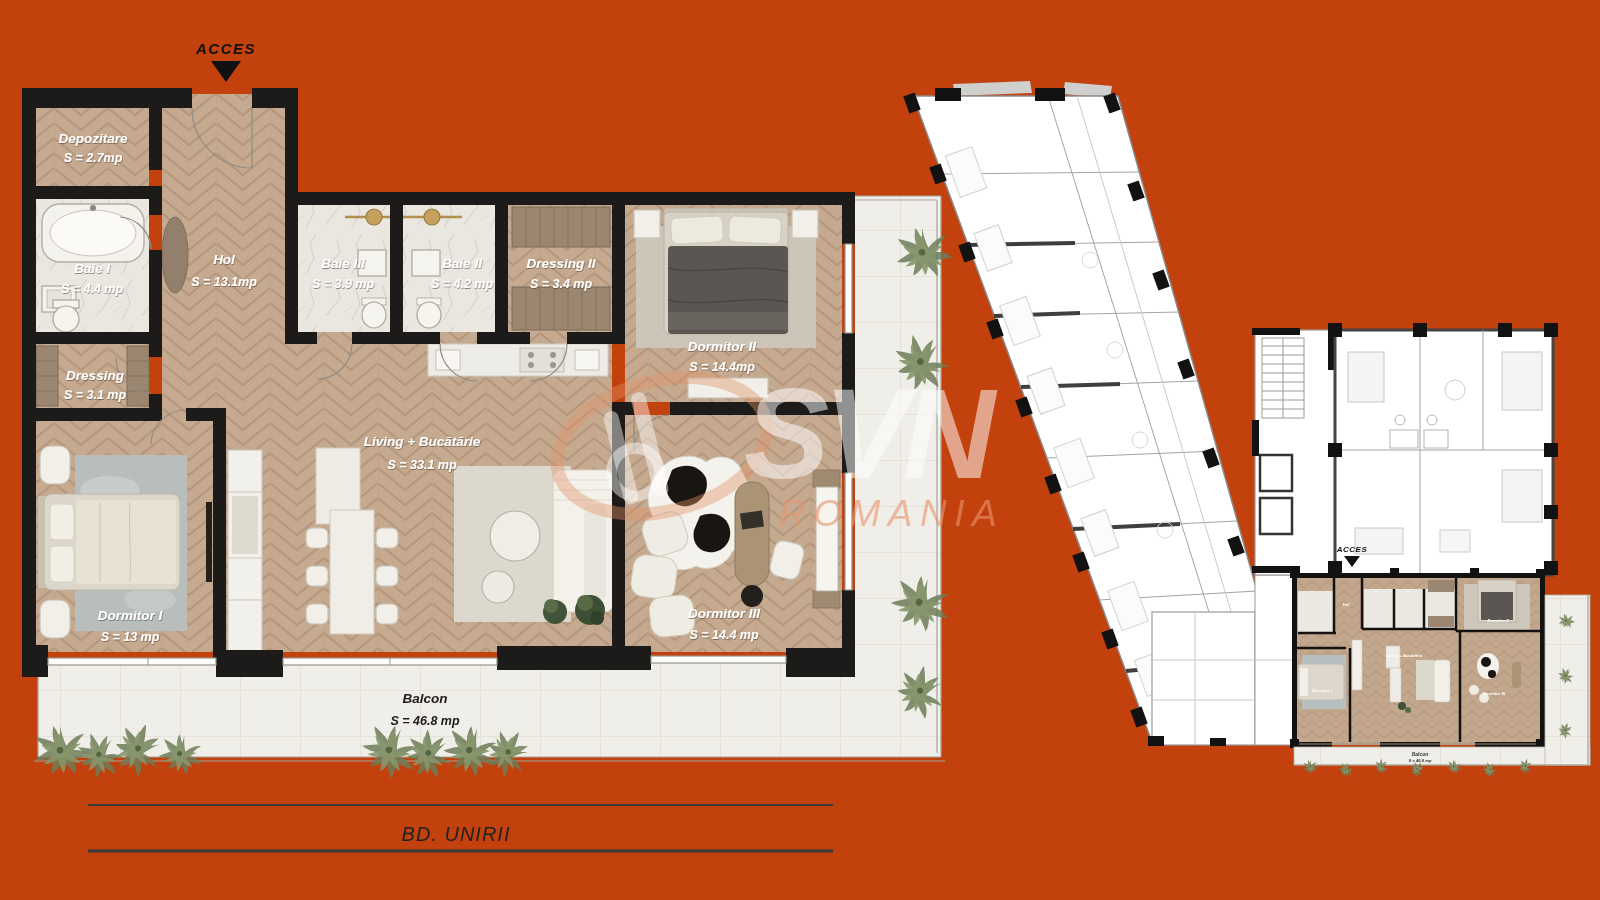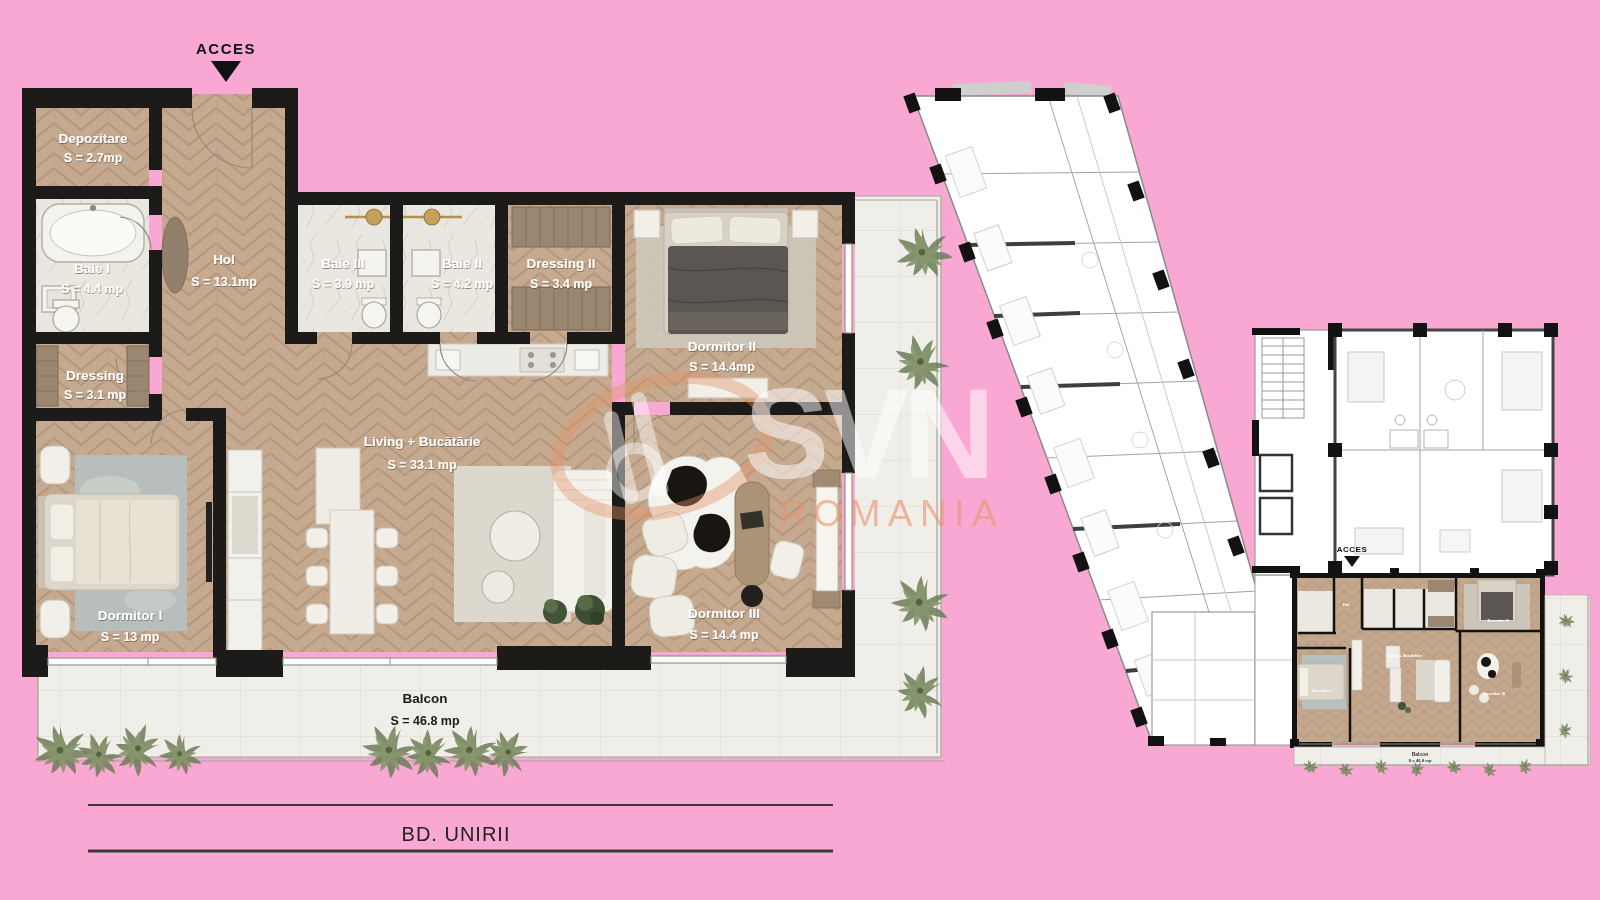--- a/index.html
+++ b/index.html
@@ -1,17 +1,17 @@
 <!DOCTYPE html>
 <html><head>
 <meta charset="utf-8">
 <style>
   html,body{margin:0;padding:0;background:#fff;}
-  .stage{position:relative;width:1600px;height:900px;background:#f9a8d4;overflow:hidden;
-         font-family:"Liberation Sans",sans-serif;}
+  .stage{position:relative;width:1600px;height:900px;background:#c2410c;overflow:hidden;
+         font-family:"Liberation Sans",sans-serif;font-style:italic;}
   svg{font-family:"Liberation Sans",sans-serif;}
   .wall{fill:#1d1b19;}
   .thin{stroke:#a3a3a3;stroke-width:1;fill:none;}
   .thinL{stroke:#c9c9c9;stroke-width:1;fill:none;}
   .dark4{stroke:#3f3f3f;stroke-width:4;fill:none;}
   .col{fill:#121212;}
   .furnGhost{fill:#fbfbfa;stroke:#d2d2d2;stroke-width:1;}
   .whiteFurn{fill:#f1efe8;stroke:#c7c3b7;stroke-width:1.2;}
   .marbFix{fill:#f5f3ee;stroke:#a9a59a;stroke-width:1.2;}
   .wood{fill:#9b8671;stroke:#7c6a57;stroke-width:1;}

